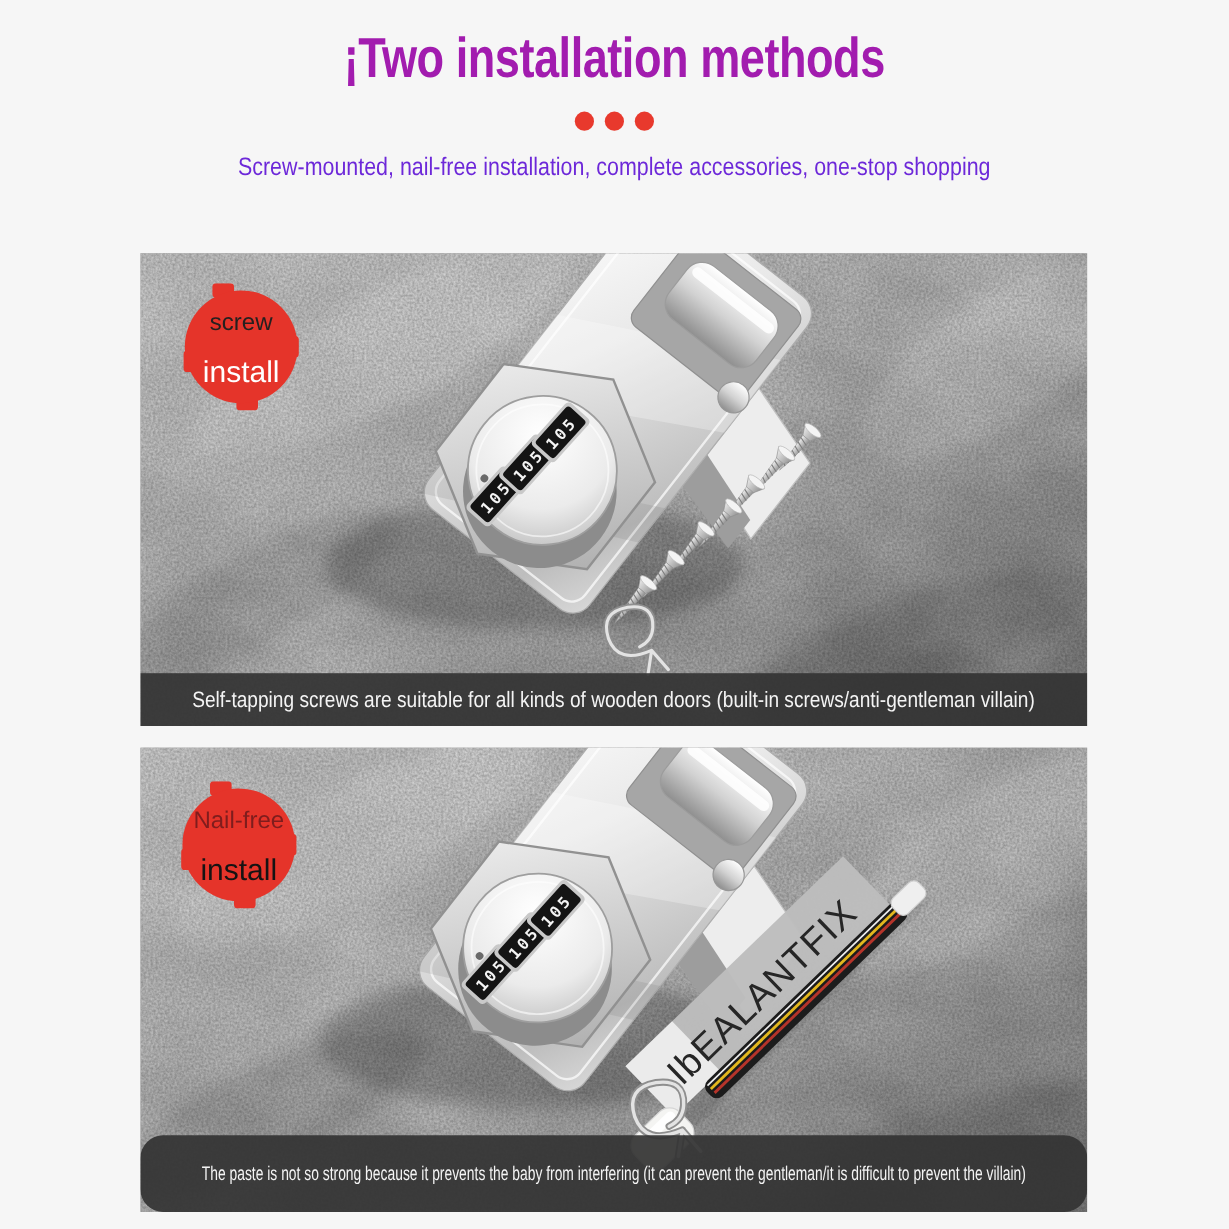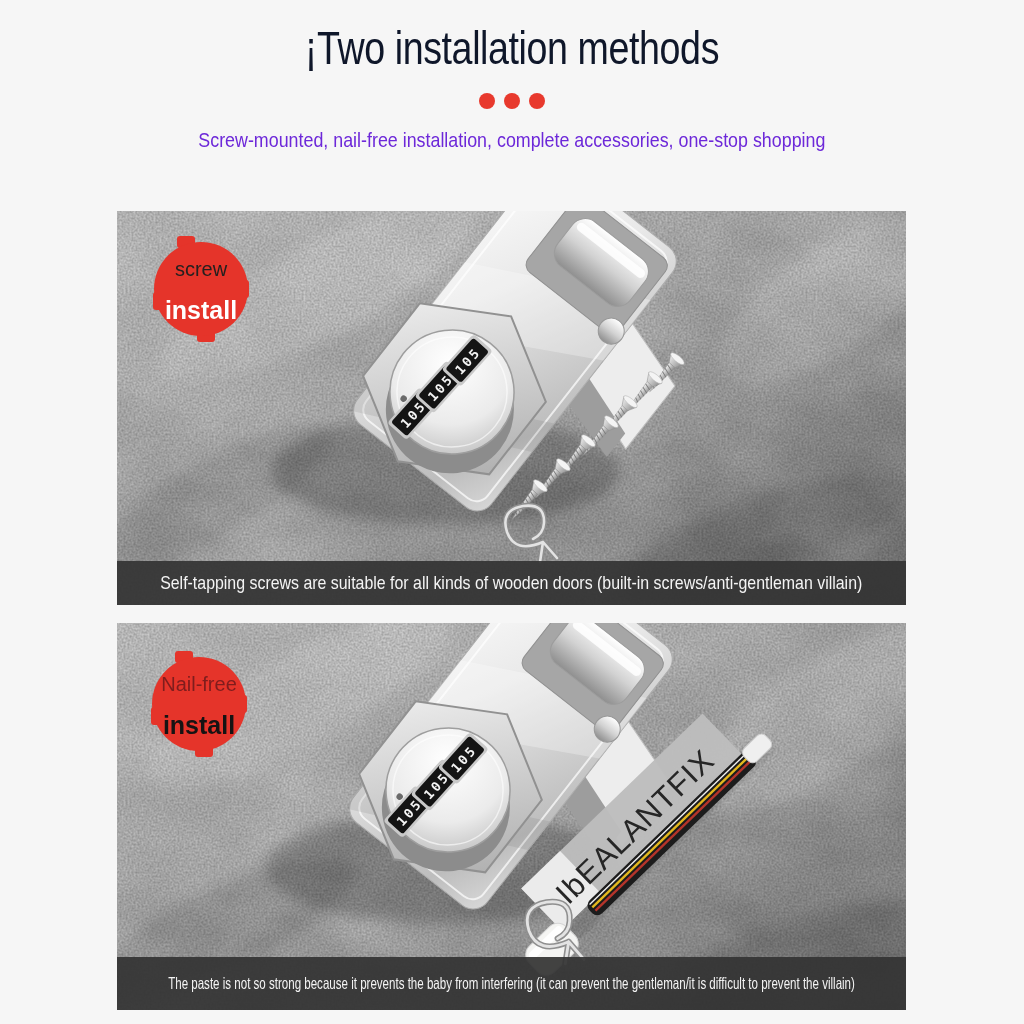--- a/index.html
+++ b/index.html
@@ -1,49 +1,49 @@
 <!DOCTYPE html>
 <html><head>
 <meta charset="utf-8">
 <style>
   html,body{margin:0;padding:0;}
   body{width:1024px;height:1024px;background:#f6f6f6;font-family:"Liberation Sans",sans-serif;overflow:hidden;}
   .page{position:relative;width:1024px;height:1024px;background:#f6f6f6;}
 
   
   .header{position:absolute;top:0;left:0;width:1024px;text-align:center;}
-  h1.title{margin:0;padding-top:20px;font-size:47px;font-weight:400;color:#0f172a;line-height:56px;}
+  h1.title{margin:0;padding-top:20px;font-size:47px;font-weight:700;color:#a21caf;line-height:56px;}
   h1.title span{display:inline-block;transform:scaleX(.8);letter-spacing:-.5px;white-space:nowrap;}
   .dots{display:flex;justify-content:center;gap:9px;margin-top:17px;}
   .dot{width:16px;height:16px;border-radius:50%;background:#e8392d;}
   .subtitle{margin:19px 0 0 0;font-size:21px;color:#6d28d9;}
   .subtitle span{display:inline-block;transform:scaleX(.85);white-space:nowrap;}
 
   
   .panel{position:absolute;left:117px;width:789px;overflow:hidden;background:#a8a8a8;}
   .panel-1{top:211px;height:394px;}
   .panel-2{top:623px;height:387px;}
   .photo{position:absolute;inset:0;display:block;}
 
   
   .badge{position:absolute;width:104px;height:106px;}
   .badge-1{left:32px;top:25px;}
   .badge-2{left:30px;top:28px;}
   .badge svg{position:absolute;inset:0;}
   .badge-text{position:absolute;inset:0;display:flex;flex-direction:column;align-items:center;justify-content:center;gap:17px;padding-top:2px;}
   .b-line1{font-size:20px;color:#25201f;line-height:22px;}
-  .b-line2{font-size:25px;font-weight:bold;line-height:26px;}
+  .b-line2{font-size:25px;font-weight:normal;line-height:26px;}
   .badge-1 .b-line2{color:#ffffff;}
   .badge-2 .b-line1{color:#7f1d1d;}
   .badge-2 .b-line2{color:#161313;}
 
   
   .caption{position:absolute;left:0;right:0;bottom:0;background:rgba(52,52,52,.93);display:flex;align-items:center;justify-content:center;}
   .panel-1 .caption{height:44px;}
-  .panel-2 .caption{height:53px;}
+  .panel-2 .caption{height:64px;border-radius:19px;}
   .caption span{display:inline-block;color:#f4f4f4;white-space:nowrap;}
   .panel-1 .caption span{font-size:18.5px;transform:scaleX(.86);}
   .panel-2 .caption span{font-size:16.5px;transform:scaleX(.7);}
 
   .dial-digits{font-family:"DejaVu Sans Mono",monospace;font-weight:bold;}
   .tube-text{font-family:"Liberation Sans",sans-serif;font-weight:500;}
 </style>
 </head>
 <body>
 

